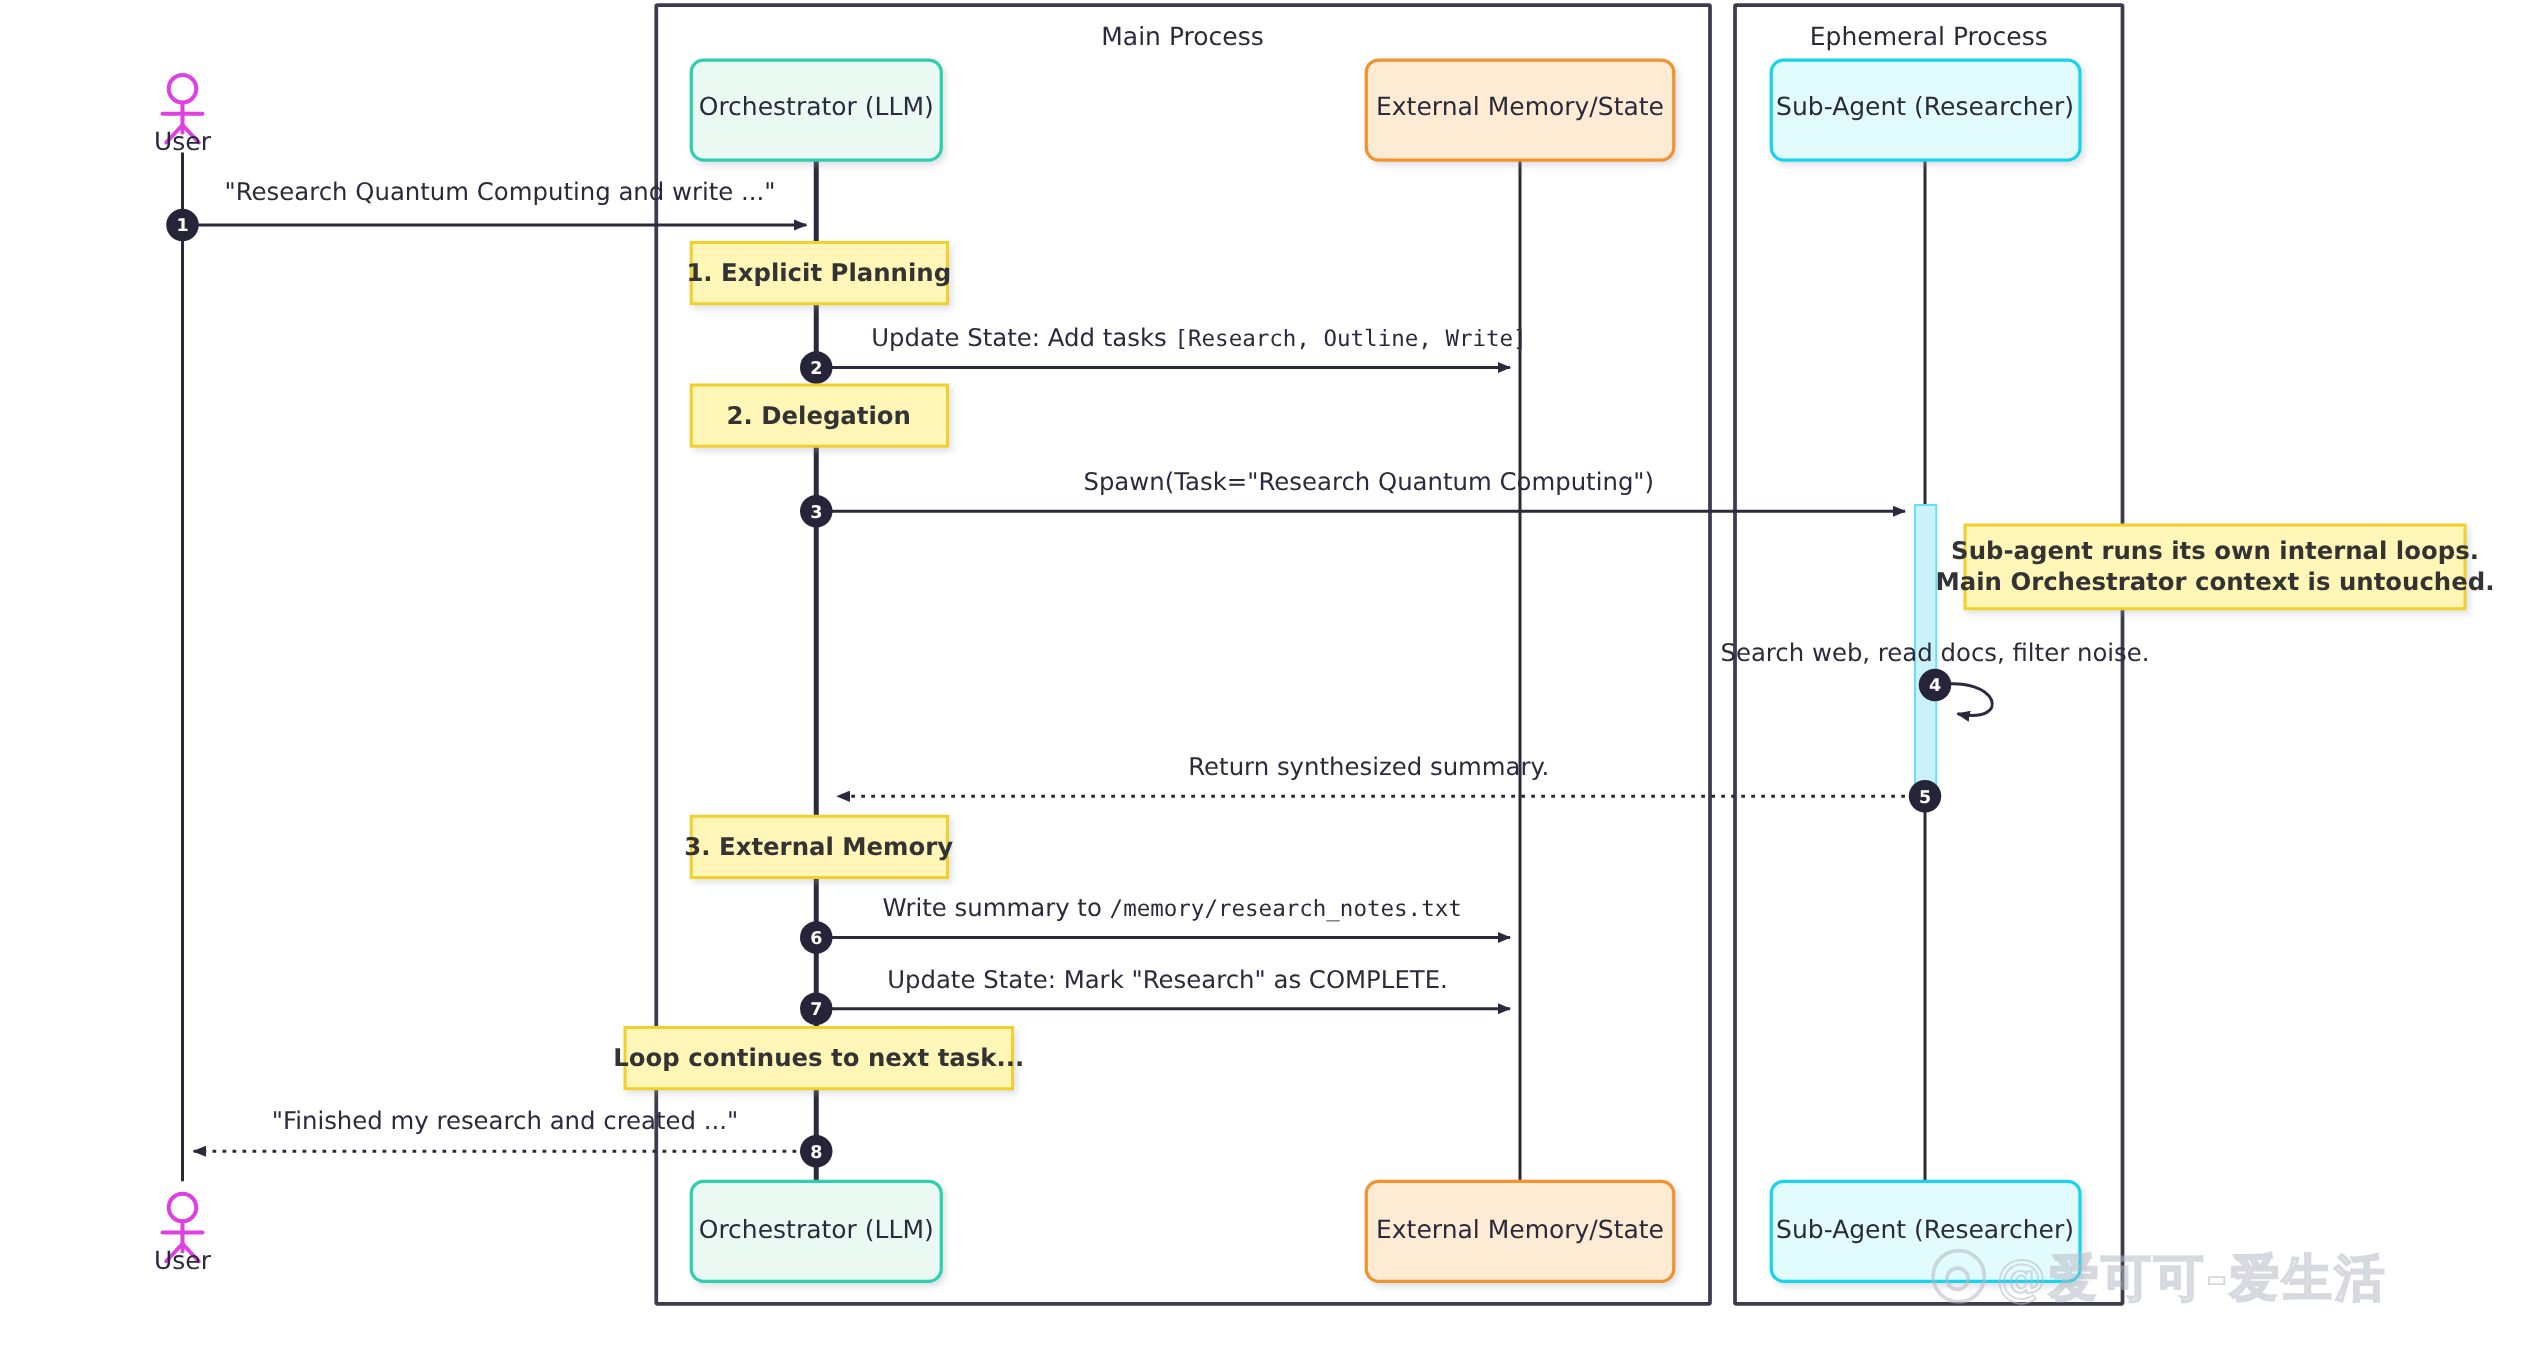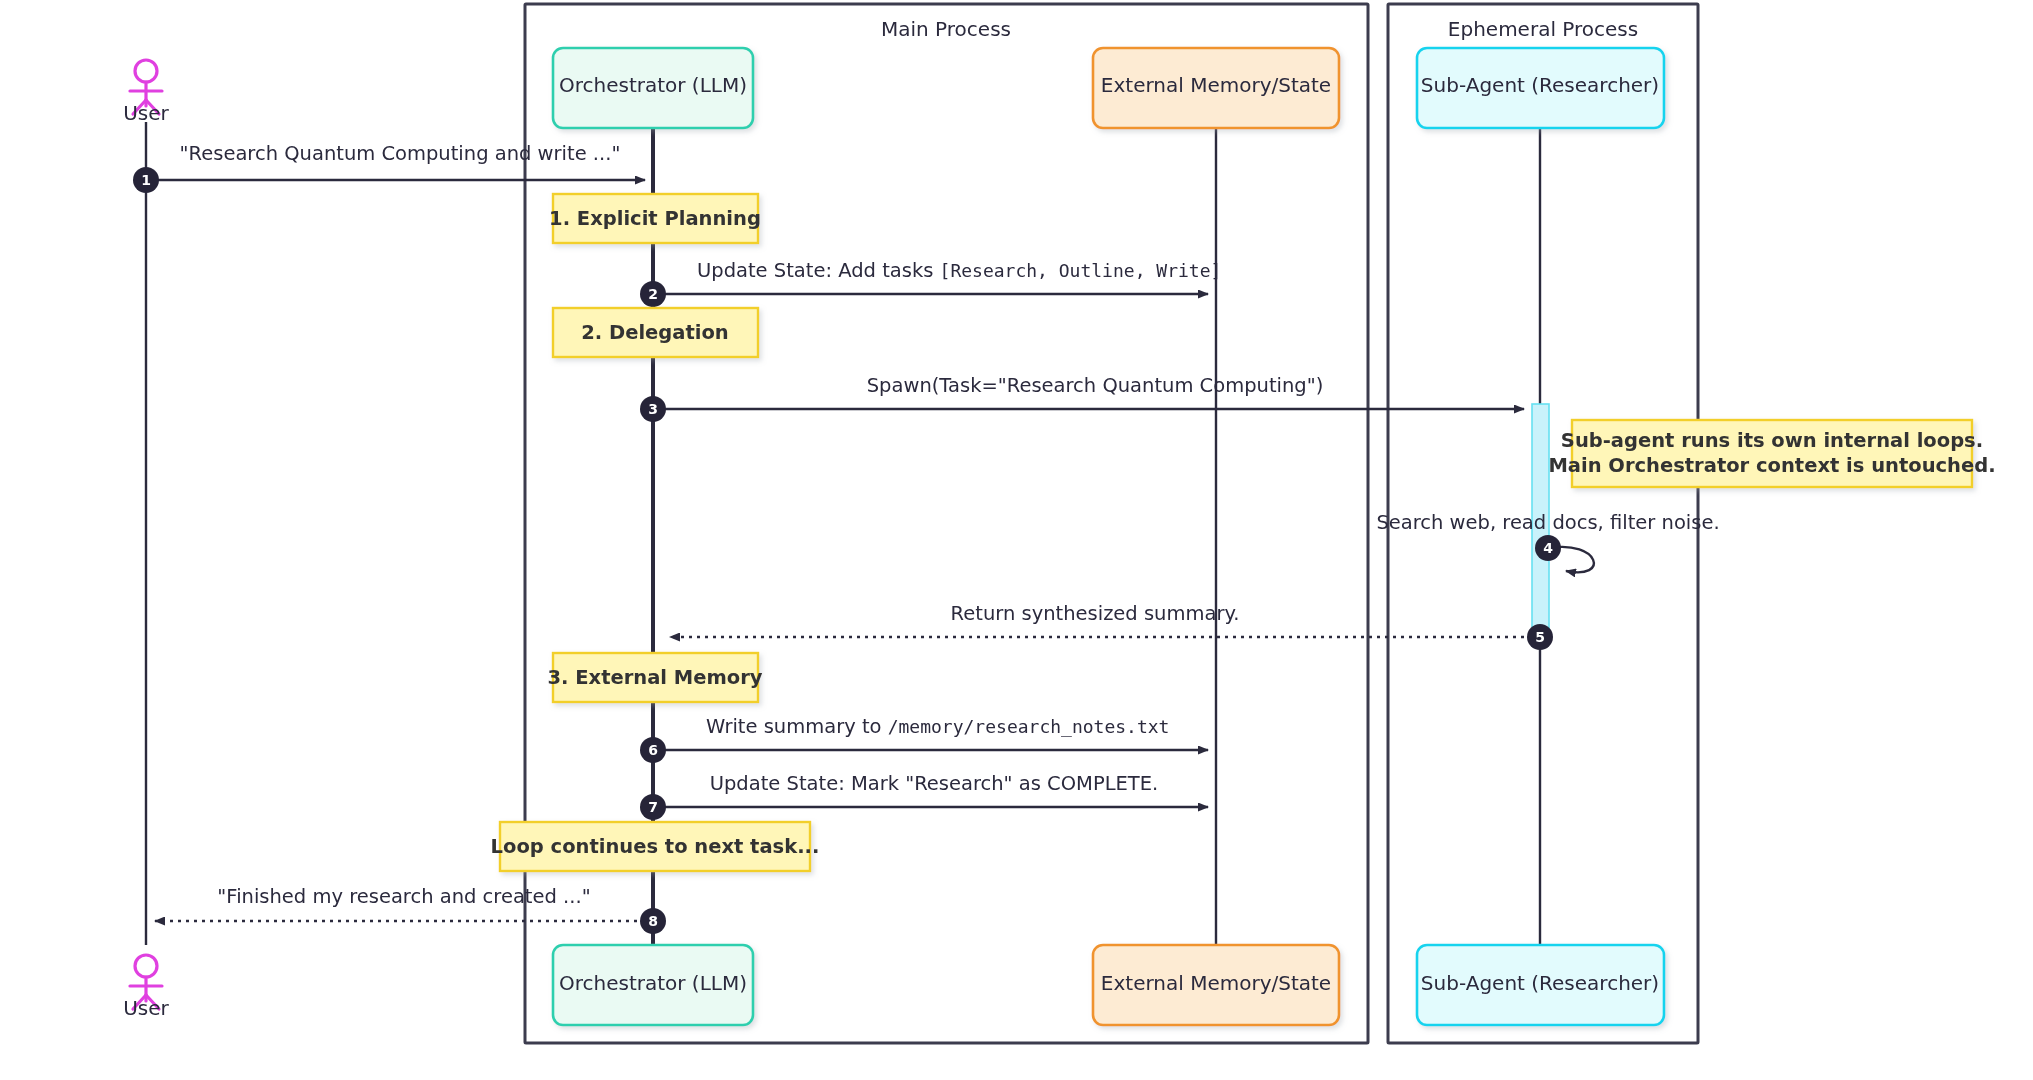--- a/index.html
+++ b/index.html
@@ -218,14 +218,17 @@
       <text class="t-actor" x="1216" y="990" text-anchor="middle">External Memory/State</text>
     </g>
 
     <g>
       <rect class="actorbox-cyan" x="1417" y="945" rx="10" ry="10" width="247" height="80" filter="url(#softshadow)"></rect>
       <text class="t-actor" x="1540" y="990" text-anchor="middle">Sub-Agent (Researcher)</text>
     </g>
 
   </svg>
 
+  <div id="watermark">
+    <span class="wb-logo"></span><span>@爱可可-爱生活</span>
+  </div>
 
 </div>
 
 </body></html>

